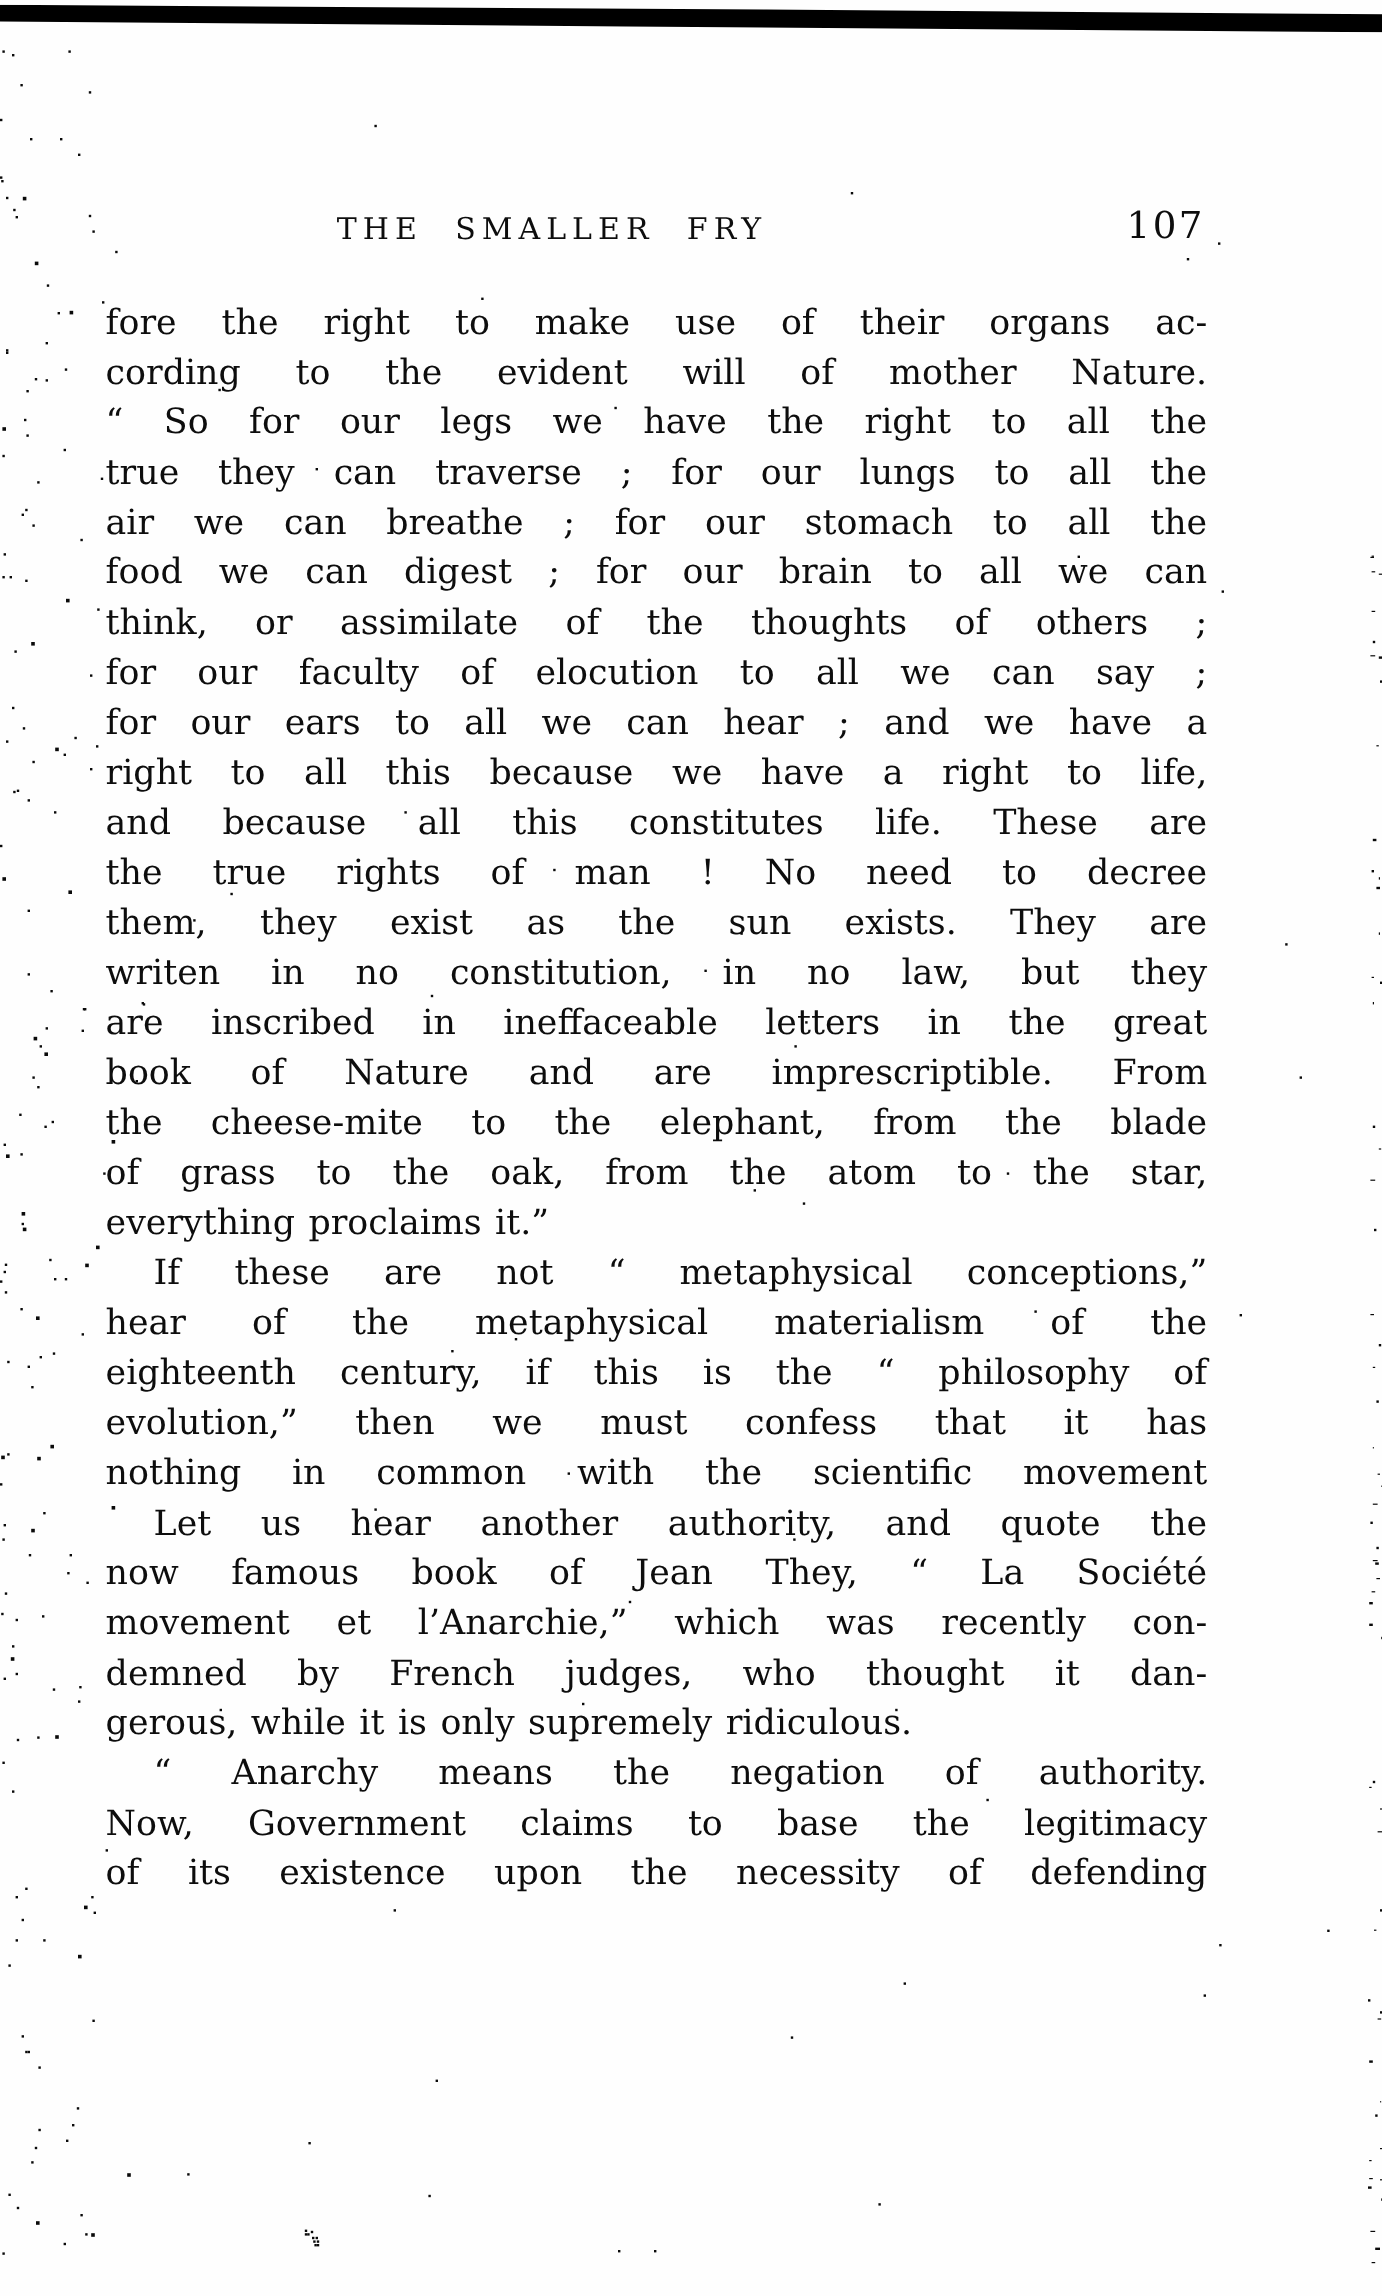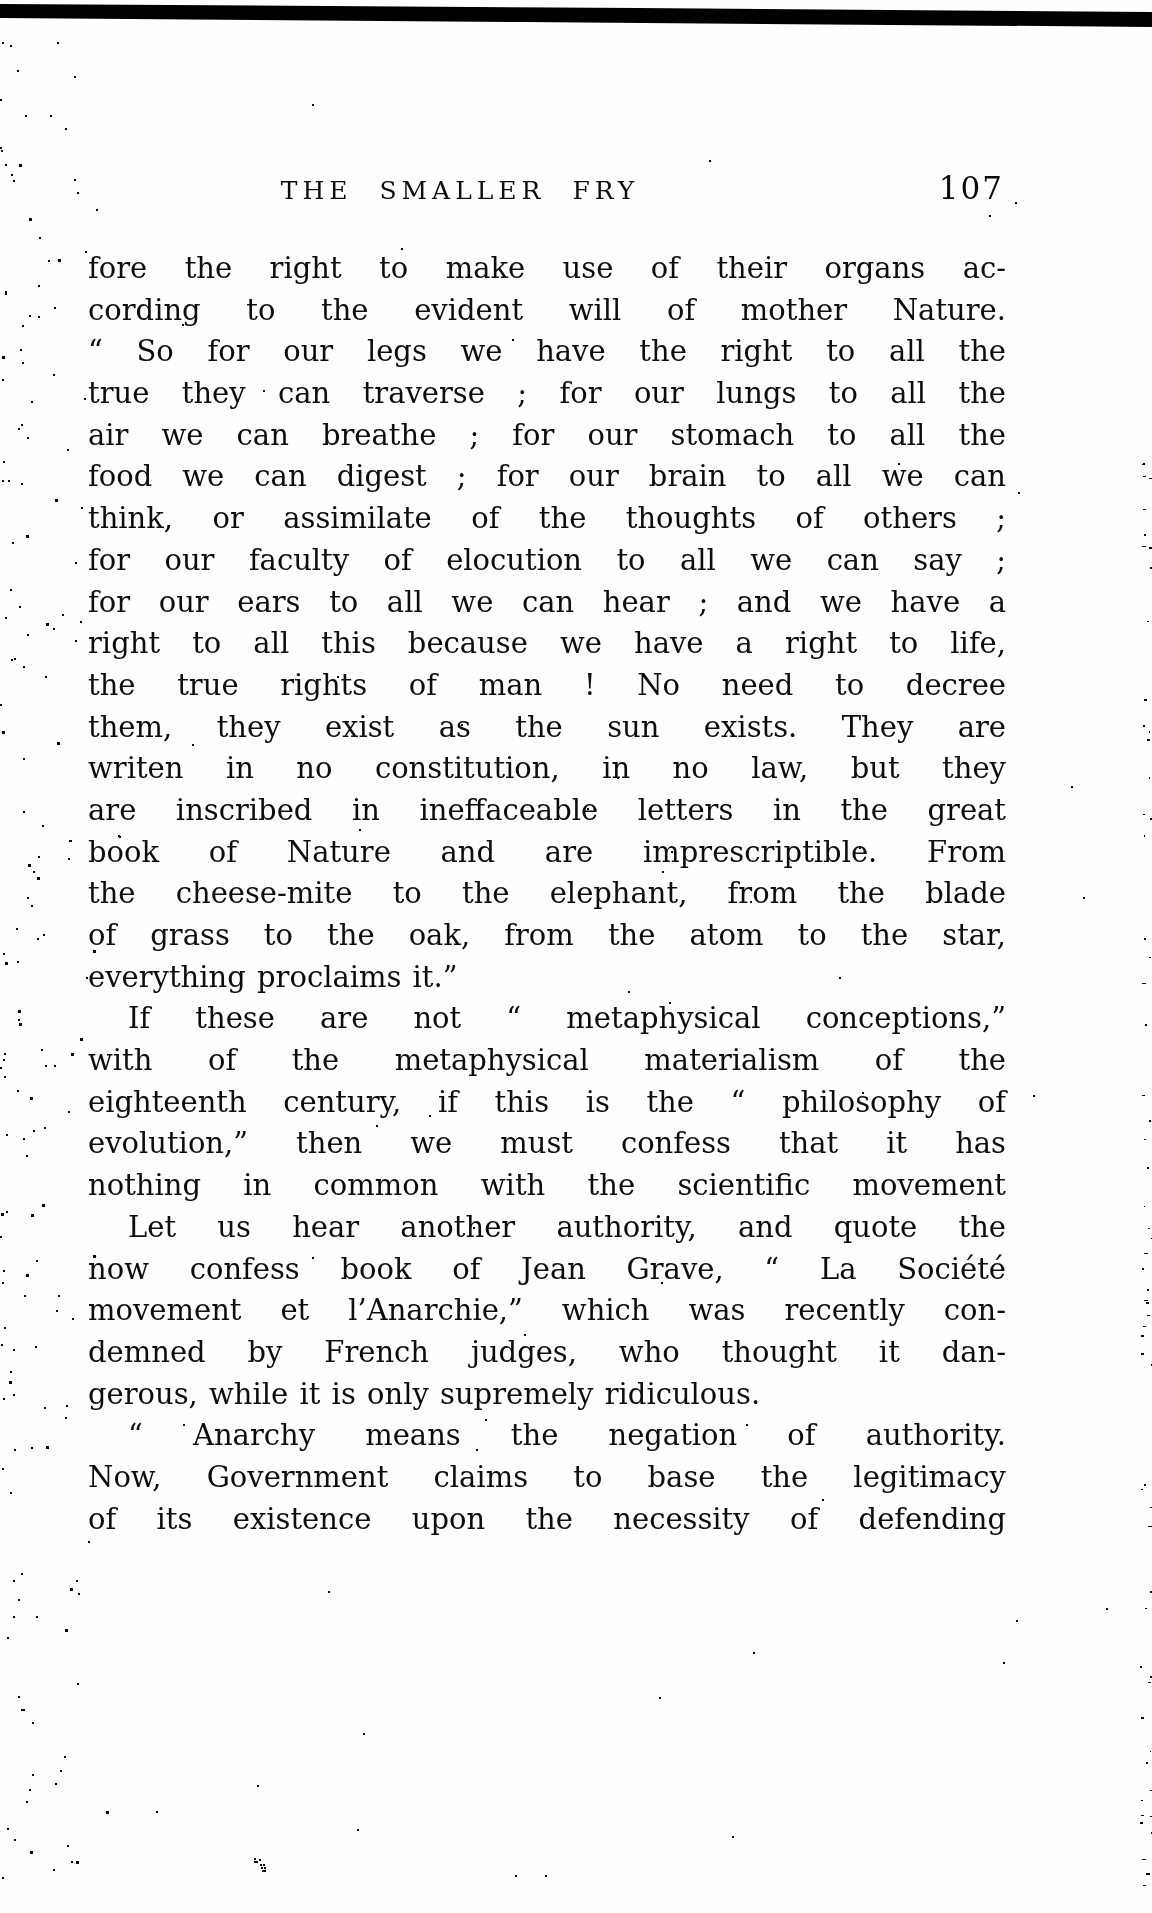--- a/index.html
+++ b/index.html
@@ -92,35 +92,36 @@
       <div class="text-line">fore the right to make use of their organs ac-</div>
       <div class="text-line">cording to the evident will of mother Nature.</div>
       <div class="text-line">“ So for our legs we have the right to all the</div>
       <div class="text-line">true they can traverse ; for our lungs to all the</div>
       <div class="text-line">air we can breathe ; for our stomach to all the</div>
       <div class="text-line">food we can digest ; for our brain to all we can</div>
       <div class="text-line">think, or assimilate of the thoughts of others ;</div>
       <div class="text-line">for our faculty of elocution to all we can say ;</div>
       <div class="text-line">for our ears to all we can hear ; and we have a</div>
       <div class="text-line">right to all this because we have a right to life,</div>
+      <div class="text-line">and because all this constitutes life. These are</div>
       <div class="text-line">the true rights of man ! No need to decree</div>
       <div class="text-line">them, they exist as the sun exists. They are</div>
       <div class="text-line">writen in no constitution, in no law, but they</div>
       <div class="text-line">are inscribed in ineffaceable letters in the great</div>
       <div class="text-line">book of Nature and are imprescriptible. From</div>
       <div class="text-line">the cheese-mite to the elephant, from the blade</div>
       <div class="text-line">of grass to the oak, from the atom to the star,</div>
       <div class="text-line noj">everything proclaims it.”</div>
       <div class="text-line ind">If these are not “ metaphysical conceptions,”</div>
-      <div class="text-line">with of the metaphysical materialism of the</div>
+      <div class="text-line">hear of the metaphysical materialism of the</div>
       <div class="text-line">eighteenth century, if this is the “ philosophy of</div>
       <div class="text-line">evolution,” then we must confess that it has</div>
       <div class="text-line">nothing in common with the scientific movement</div>
       <div class="text-line ind">Let us hear another authority, and quote the</div>
-      <div class="text-line">now confess book of Jean Grave, “ La Société</div>
+      <div class="text-line">now famous book of Jean They, “ La Société</div>
       <div class="text-line">movement et l’Anarchie,” which was recently con-</div>
       <div class="text-line">demned by French judges, who thought it dan-</div>
       <div class="text-line noj">gerous, while it is only supremely ridiculous.</div>
       <div class="text-line ind">“ Anarchy means the negation of authority.</div>
       <div class="text-line">Now, Government claims to base the legitimacy</div>
       <div class="text-line">of its existence upon the necessity of defending</div>
     </div>
 
   <div class="noise-layer">
       <div class="speck" style="left: 36px; top: 1616px; width: 2px; height: 2px;"></div>

